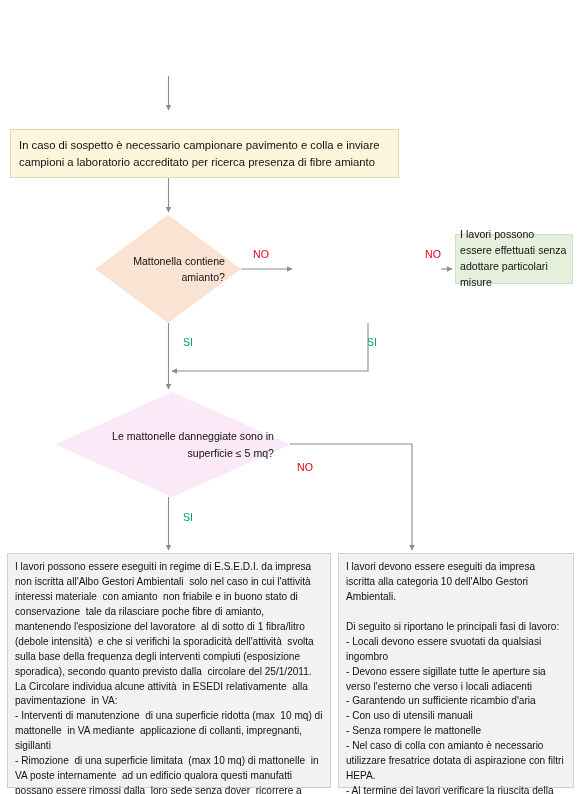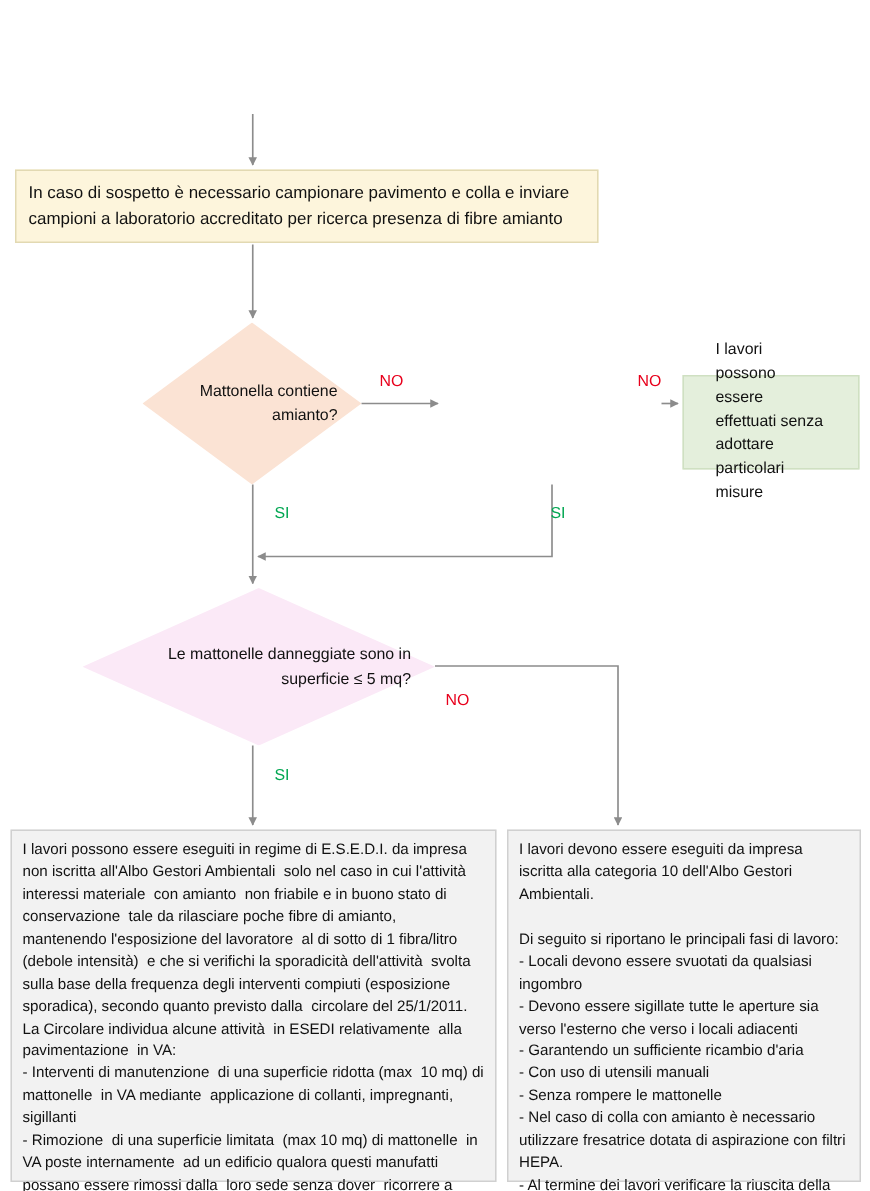--- a/index.html
+++ b/index.html
@@ -47,43 +47,43 @@
     border: 1px solid #c2d0e8;
     border-radius: 50% / 50%;
     font-size: 11.5px;
     line-height: 1.45;
     padding: 0 26px;
   }
 
   
   .box-yellow {
     left: 10px;
-    top: 113px;
+    top: 129px;
     width: 389px;
     height: 49px;
     background: #fdf5dc;
     border: 1px solid #e2d9b2;
     font-size: 11.3px;
     line-height: 1.5;
     padding: 0 8px;
     justify-content: flex-start;
     text-align: left;
   }
 
   
   .box-green {
     left: 455px;
-    top: 250px;
+    top: 234px;
     width: 118px;
-    height: 63px;
+    height: 50px;
     background: #e4efdc;
     border: 1px solid #cfe0c2;
     font-size: 10.6px;
     line-height: 1.5;
-    padding: 0 21px;
+    padding: 0 4px;
     justify-content: flex-start;
     text-align: left;
   }
 
   
   .box-gray {
     background: #f2f2f2;
     border: 1px solid #d0d0d0;
     font-size: 10.1px;
     line-height: 1.48;

